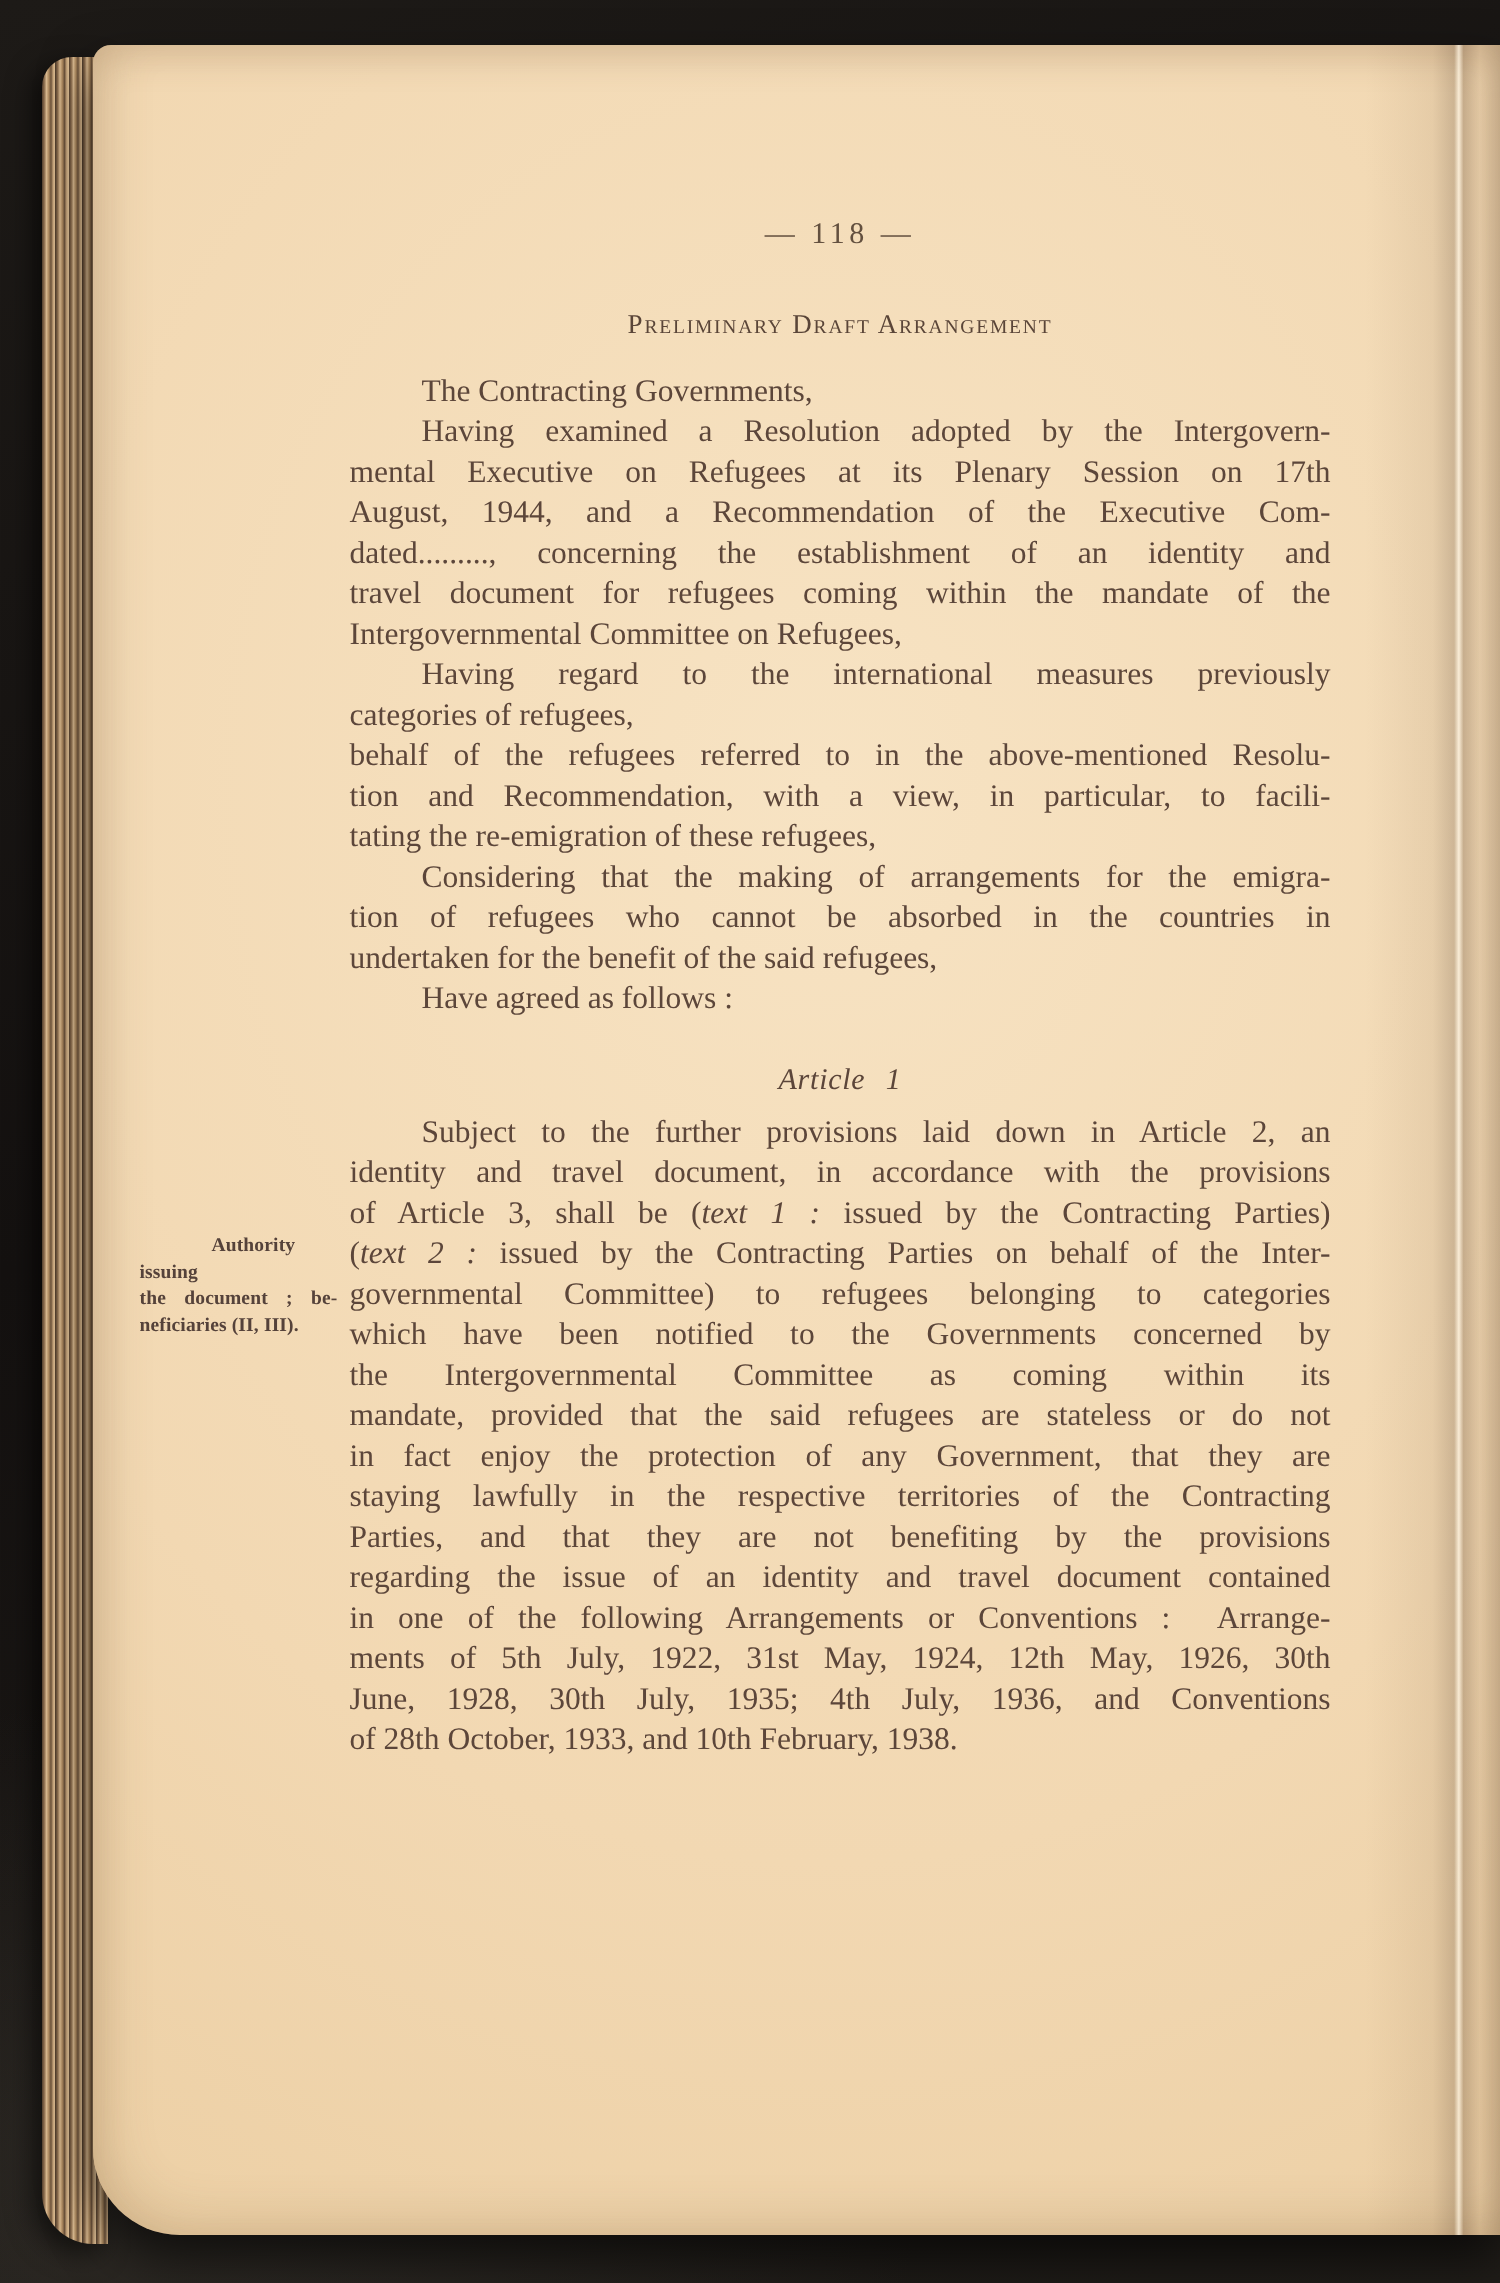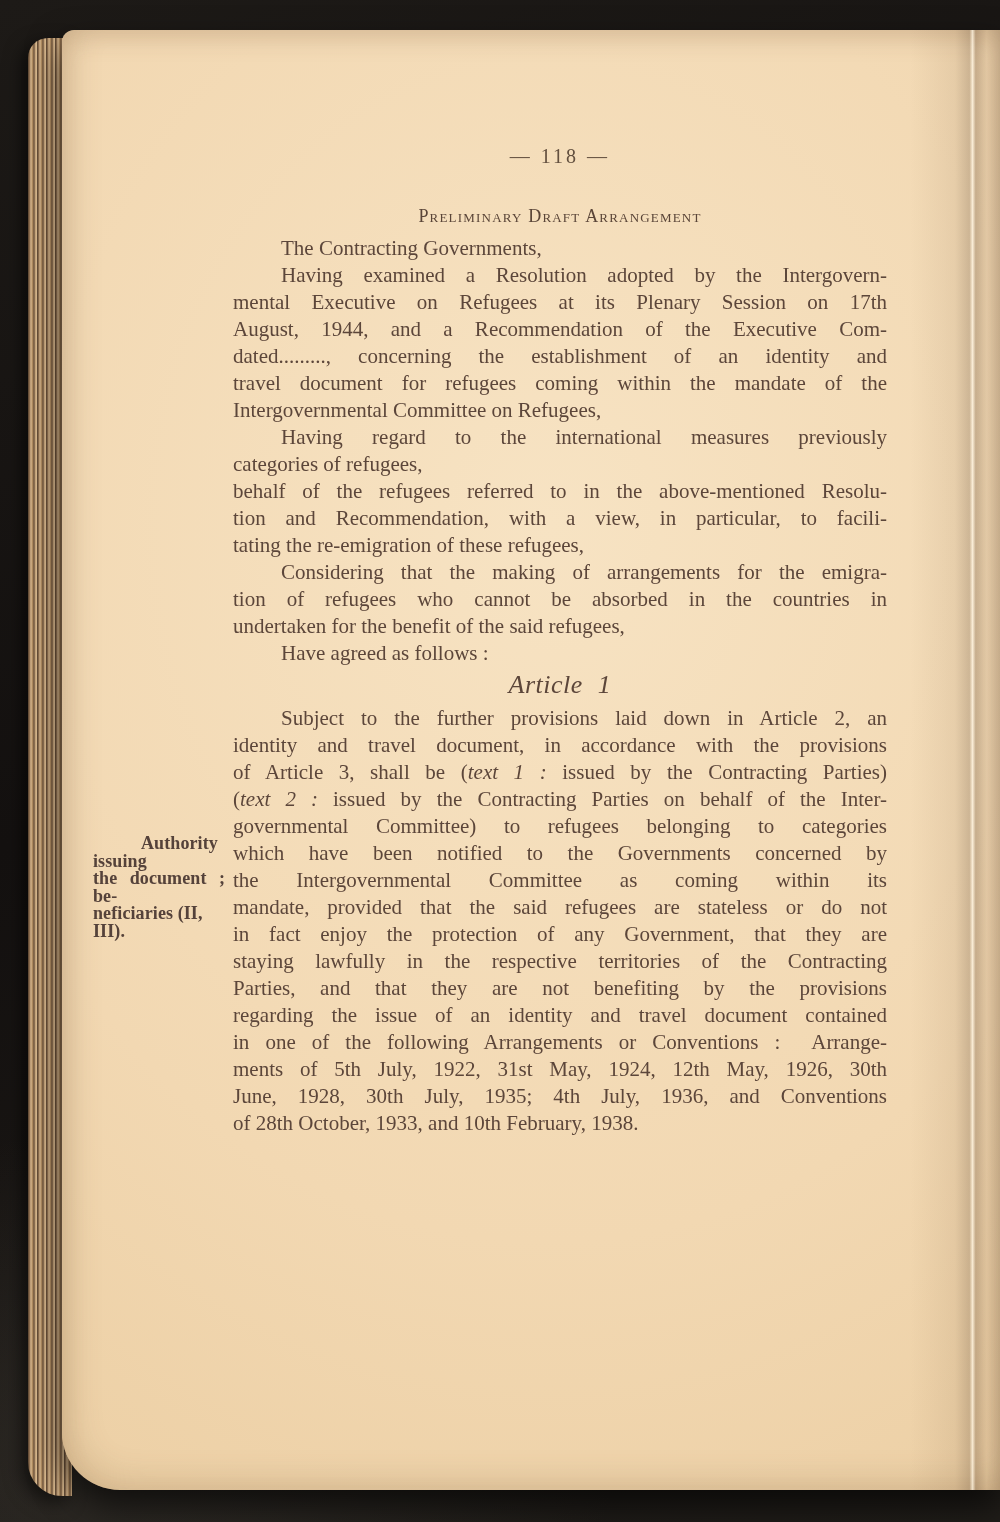--- a/index.html
+++ b/index.html
@@ -88,56 +88,55 @@
   .doc-title {
     margin-top: 33px;
     text-align: center;
     font-variant: small-caps;
     font-size: 18px;
     letter-spacing: 1.2px;
     color: #5a4538;
   }
 
   .para { margin: 0; }
-  .para.first-para { margin-top: 5px; }
+  .para.first-para { margin-top: 17px; }
 
   .line {
     text-align: justify;
     text-align-last: justify;
     white-space: normal;
   }
   .line.last {
     text-align: left;
     text-align-last: left;
   }
   .line.first { text-indent: 48px; }
   .line em { font-style: italic; }
 
   .article-heading {
-    margin-top: 4px;
+    margin-top: 28px;
     text-align: center;
     font-style: italic;
-    font-size: 26px;
+    font-size: 20px;
     letter-spacing: 0.5px;
     word-spacing: 8px;
     color: #5c463a;
   }
   .article-para { margin-top: 7px; }
 
   .margin-note {
     position: absolute;
     left: 93px;
     top: 821px;
     width: 132px;
-    font-size: 18px;
+    font-size: 13px;
     line-height: 17.5px;
     font-weight: bold;
     color: #55423a;
     letter-spacing: 0.1px;
-    margin-top: 14px;
   }
 </style>
 </head>
 <body>
 
 <div class="page-stack"></div>
 
 <div class="page">
   <div class="page-fold"></div>
 

